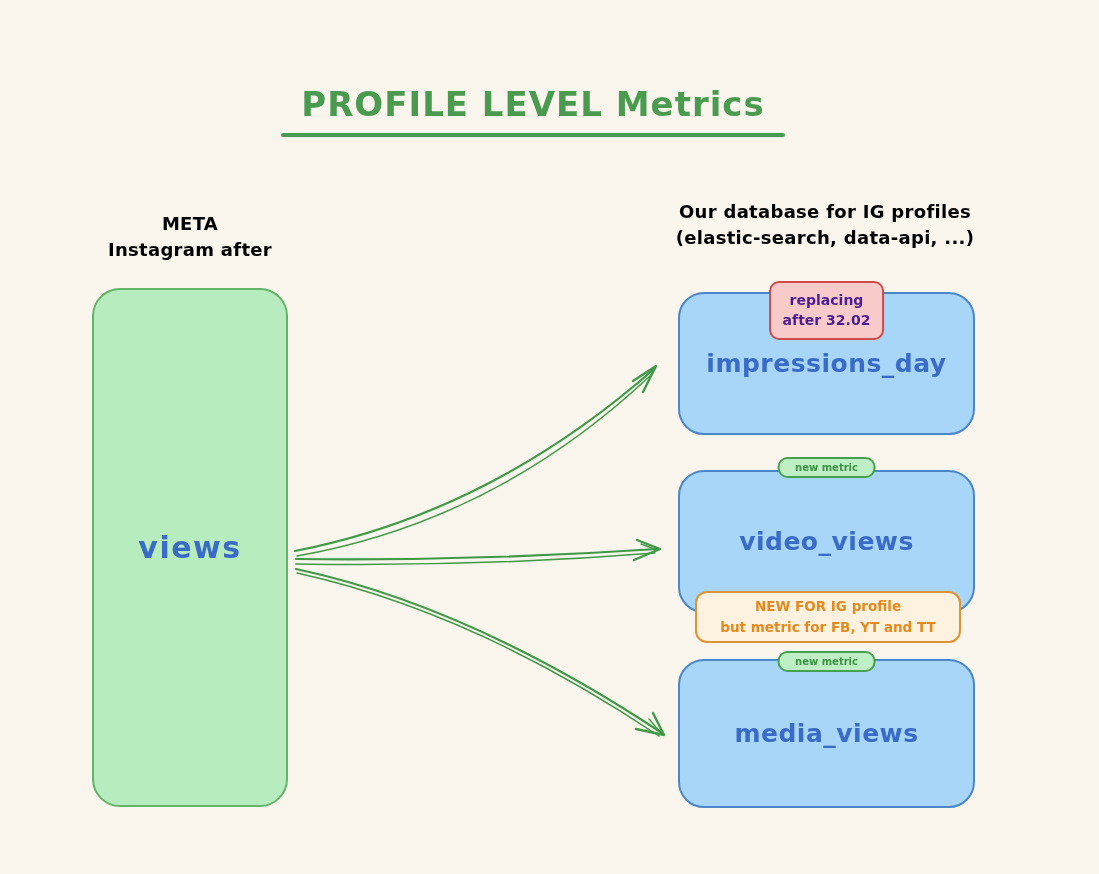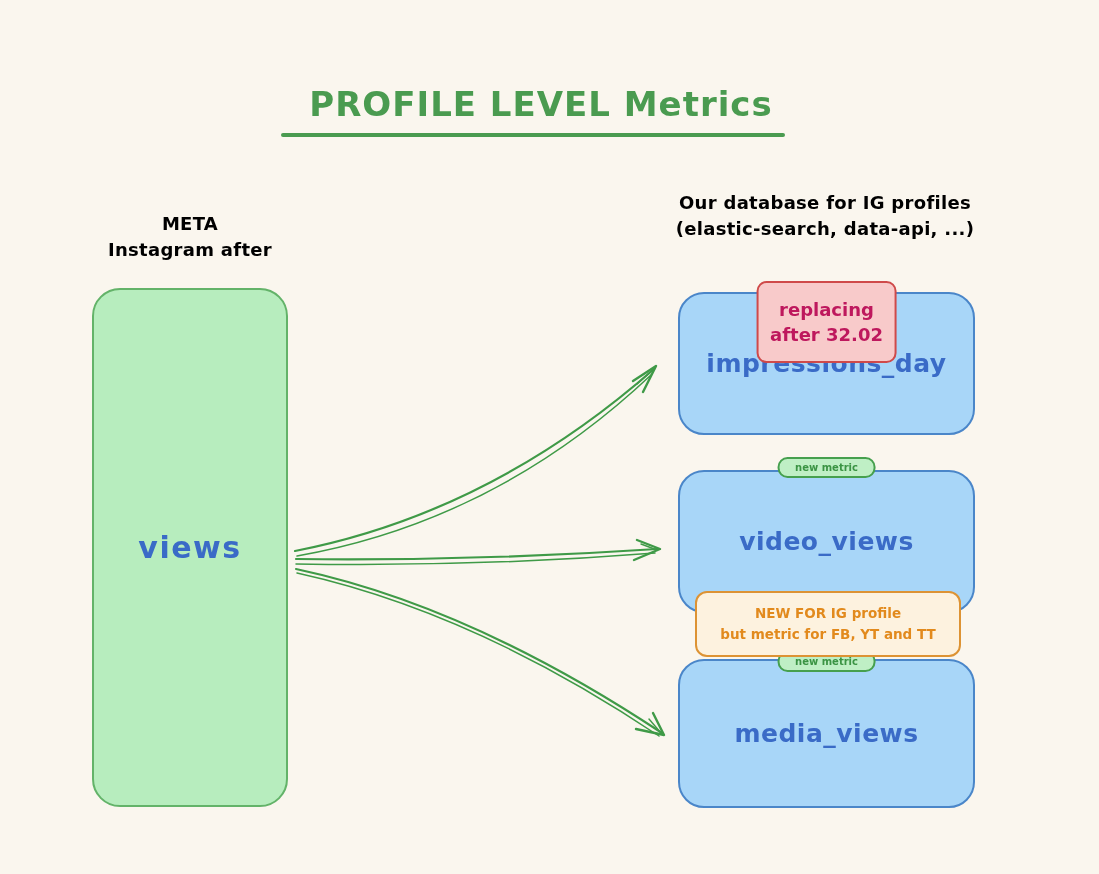--- a/index.html
+++ b/index.html
@@ -8,21 +8,21 @@
     width: 1099px;
     height: 874px;
     background: #faf6ee;
     overflow: hidden;
     font-family: "DejaVu Sans", sans-serif;
   }
 
   
   .title {
     position: absolute;
-    left: 288px; top: 84px; width: 506px;
+    left: 280px; top: 84px; width: 506px;
     text-align: center;
     font-size: 34px;
     font-weight: bold;
     letter-spacing: 1px;
     color: #4a9b50;
   }
   .title-underline {
     position: absolute;
     left: 281px; top: 133px; width: 504px; height: 4px;
     background: #4a9b50;
@@ -33,21 +33,21 @@
   .col-header {
     position: absolute;
     text-align: center;
     color: #000000;
     font-size: 18px;
     font-weight: 600;
     line-height: 1.45;
     letter-spacing: 0.3px;
   }
   .col-header.left  { left: 40px;  top: 211px; width: 300px; }
-  .col-header.right { left: 640px; top: 190px; width: 370px; text-align: center; }
+  .col-header.right { left: 640px; top: 199px; width: 370px; text-align: center; }
 
   
   .source-node {
     position: absolute;
     left: 92px; top: 288px; width: 196px; height: 519px;
     background: #b7edbe;
     border: 2.5px solid #63b369;
     border-radius: 28px;
     box-sizing: border-box;
     display: flex; align-items: center; justify-content: center;
@@ -90,24 +90,24 @@
     font-weight: 600;
     text-align: center;
     white-space: nowrap;
     z-index: 3;
     box-sizing: border-box;
   }
   .badge.replacing {
     top: -13px;
     background: #f8caca;
     border: 2.5px solid #cf4a4a;
-    color: #be185d;
-    font-size: 18px;
+    color: #4c1d95;
+    font-size: 14px;
     line-height: 1.4;
-    padding: 14px 12px;
+    padding: 8px 12px;
   }
   .badge.new {
     background: #bfefc5;
     border: 2.5px solid #46a04e;
     color: #3b9444;
     font-size: 10px;
     padding: 3px 16px;
   }
   #node-video .badge.new { top: -15px; }
   #node-media .badge.new { top: -10px; }
@@ -117,21 +117,21 @@
     position: absolute;
     left: 695px; top: 591px; width: 266px;
     background: #fdf2df;
     border: 2px solid #dd9334;
     border-radius: 12px;
     color: #e28a1d;
     font-size: 13.5px;
     font-weight: 600;
     text-align: center;
     line-height: 1.55;
-    padding: 10px 4px;
+    padding: 3px 4px;
     box-sizing: border-box;
     z-index: 4;
   }
 
   
   svg.arrows {
     position: absolute;
     left: 0; top: 0;
     z-index: 2;
     pointer-events: none;

